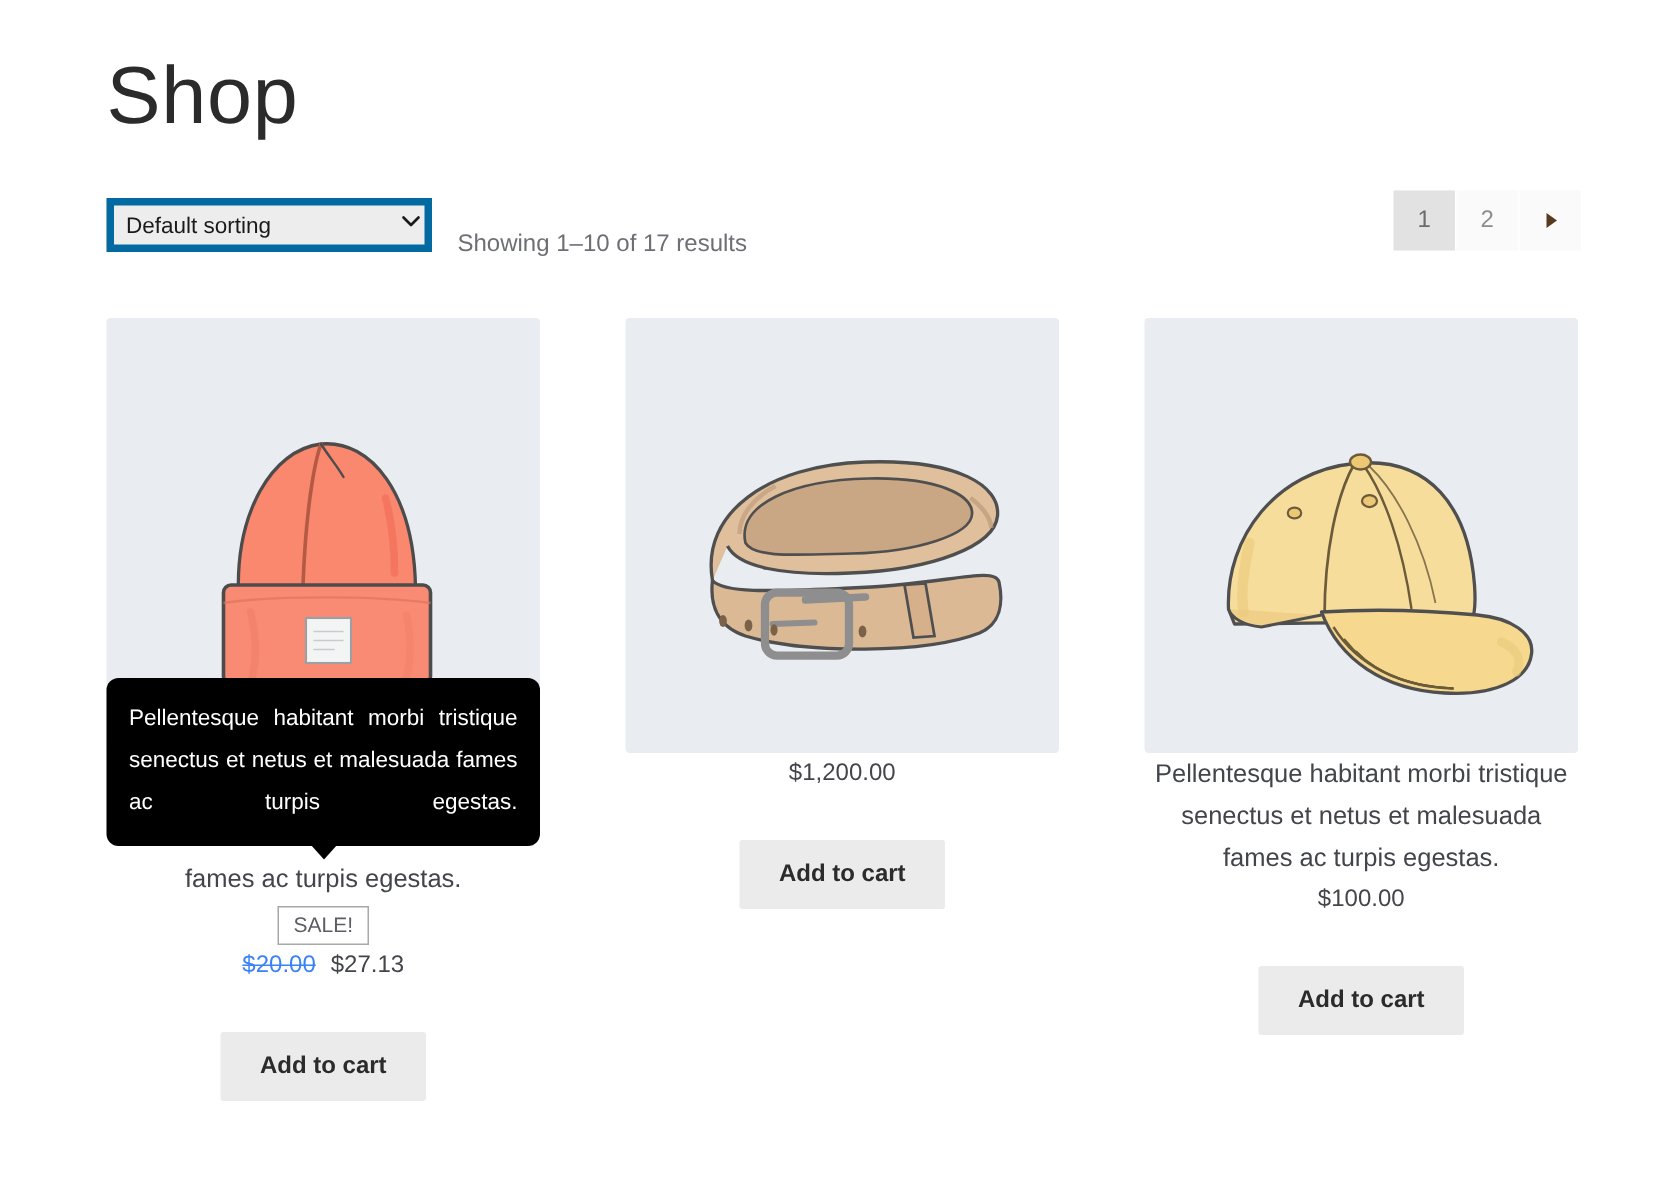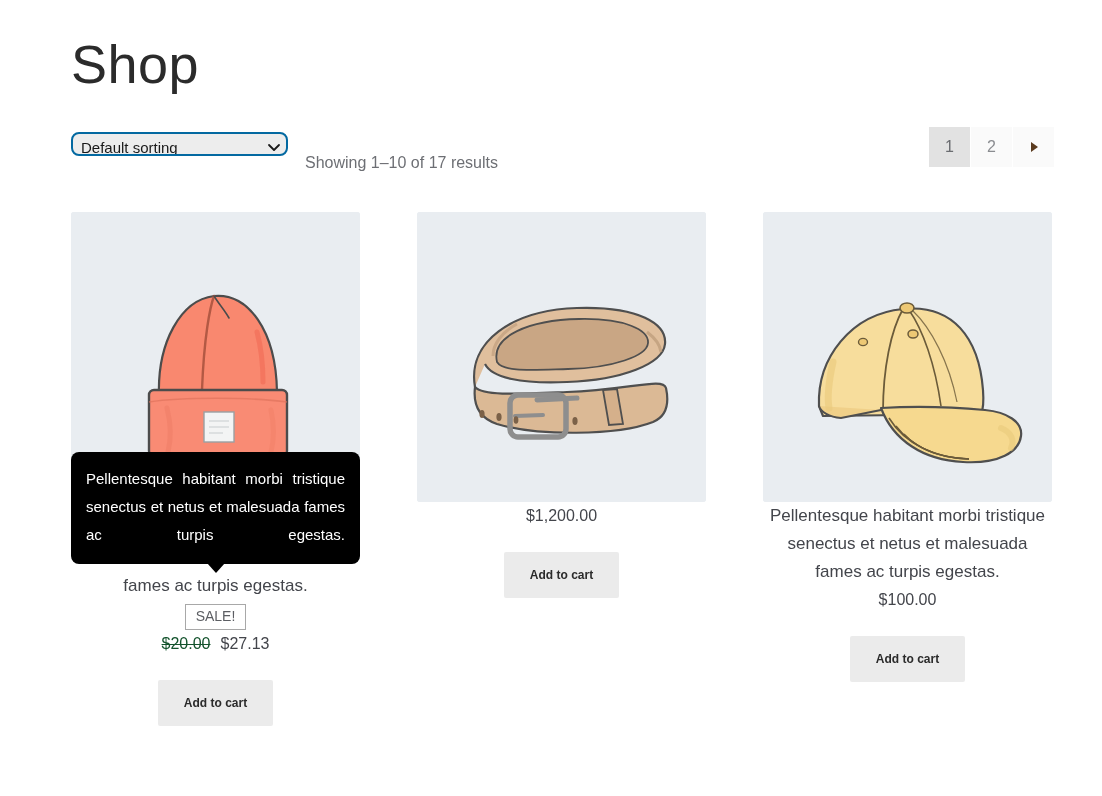--- a/index.html
+++ b/index.html
@@ -36,24 +36,24 @@
     margin: 0;
     white-space: nowrap;
   }
 
   
   .sorting-select {
     position: absolute;
     left: 71px;
     top: 132px;
     width: 217px;
-    height: 24px;
+    height: 36px;
     background: #ededed;
-    border: 2px solid #0369a1;
-    border-radius: 8px;
+    border: 5px solid #0369a1;
+    border-radius: 0;
     font-family: "Liberation Sans", sans-serif;
     font-size: 15px;
     color: #1a1a1a;
     padding: 0 26px 0 8px;
     line-height: 28px;
     cursor: pointer;
     appearance: none;
     -webkit-appearance: none;
     -moz-appearance: none;
   }
@@ -153,21 +153,21 @@
     cursor: pointer;
   }
   .product-price {
     font-size: 16px;
     color: #77797e;
     line-height: 28px;
     margin-top: 0px;
     text-align: center;
   }
   .product-price .old {
-    color: #14532d;
+    color: #3b82f6;
     text-decoration: line-through;
     margin-right: 10px;
   }
   .product-price .new {
     color: #43454b;
   }
 
   .sale-badge {
     display: inline-block;
     border: 1px solid #a8a8a8;
@@ -181,23 +181,23 @@
   }
 
   .add-to-cart {
     display: inline-block;
     background: #ebebeb;
     border: none;
     border-radius: 2px;
     color: #2b2b2b;
     font-family: "Liberation Sans", sans-serif;
     font-weight: bold;
-    font-size: 12px;
+    font-size: 16px;
     padding: 13px 26px;
-    margin-top: 22px;
+    margin-top: 30px;
     cursor: pointer;
     line-height: 20px;
   }
 
   
   .p1 .after-thumb { margin-top: 0; }
 
   
   .tooltip {
     position: absolute;

